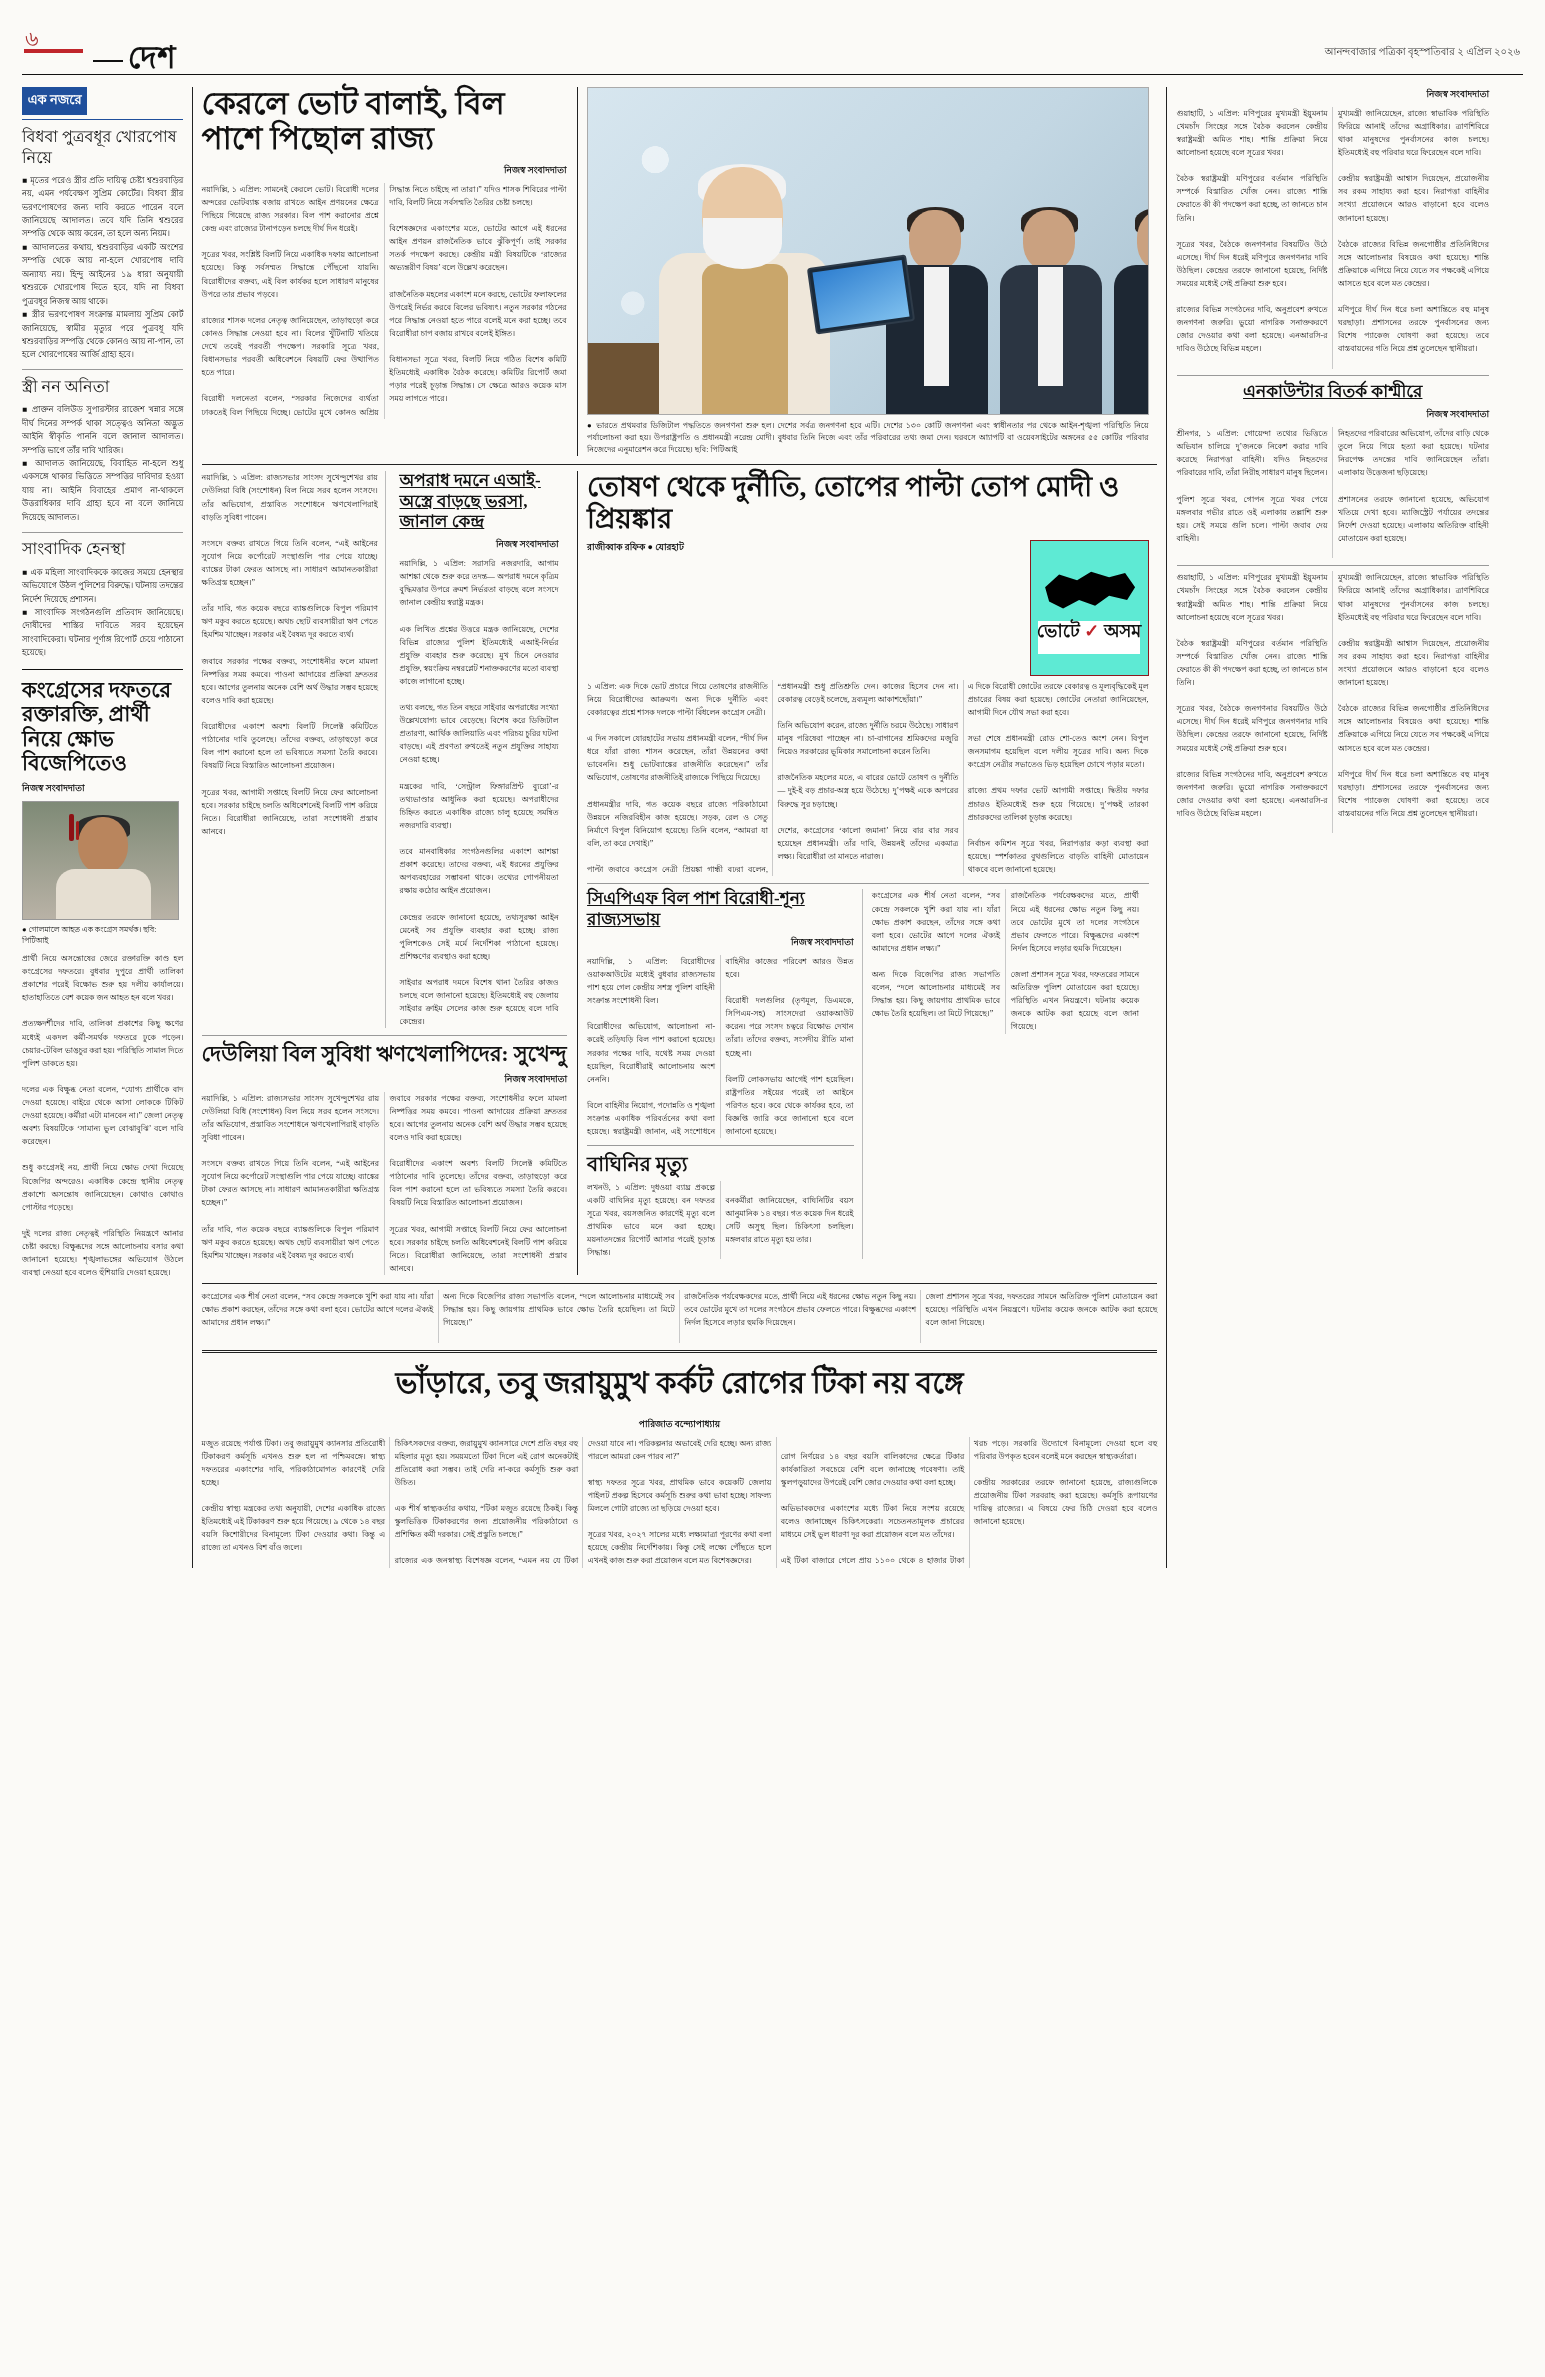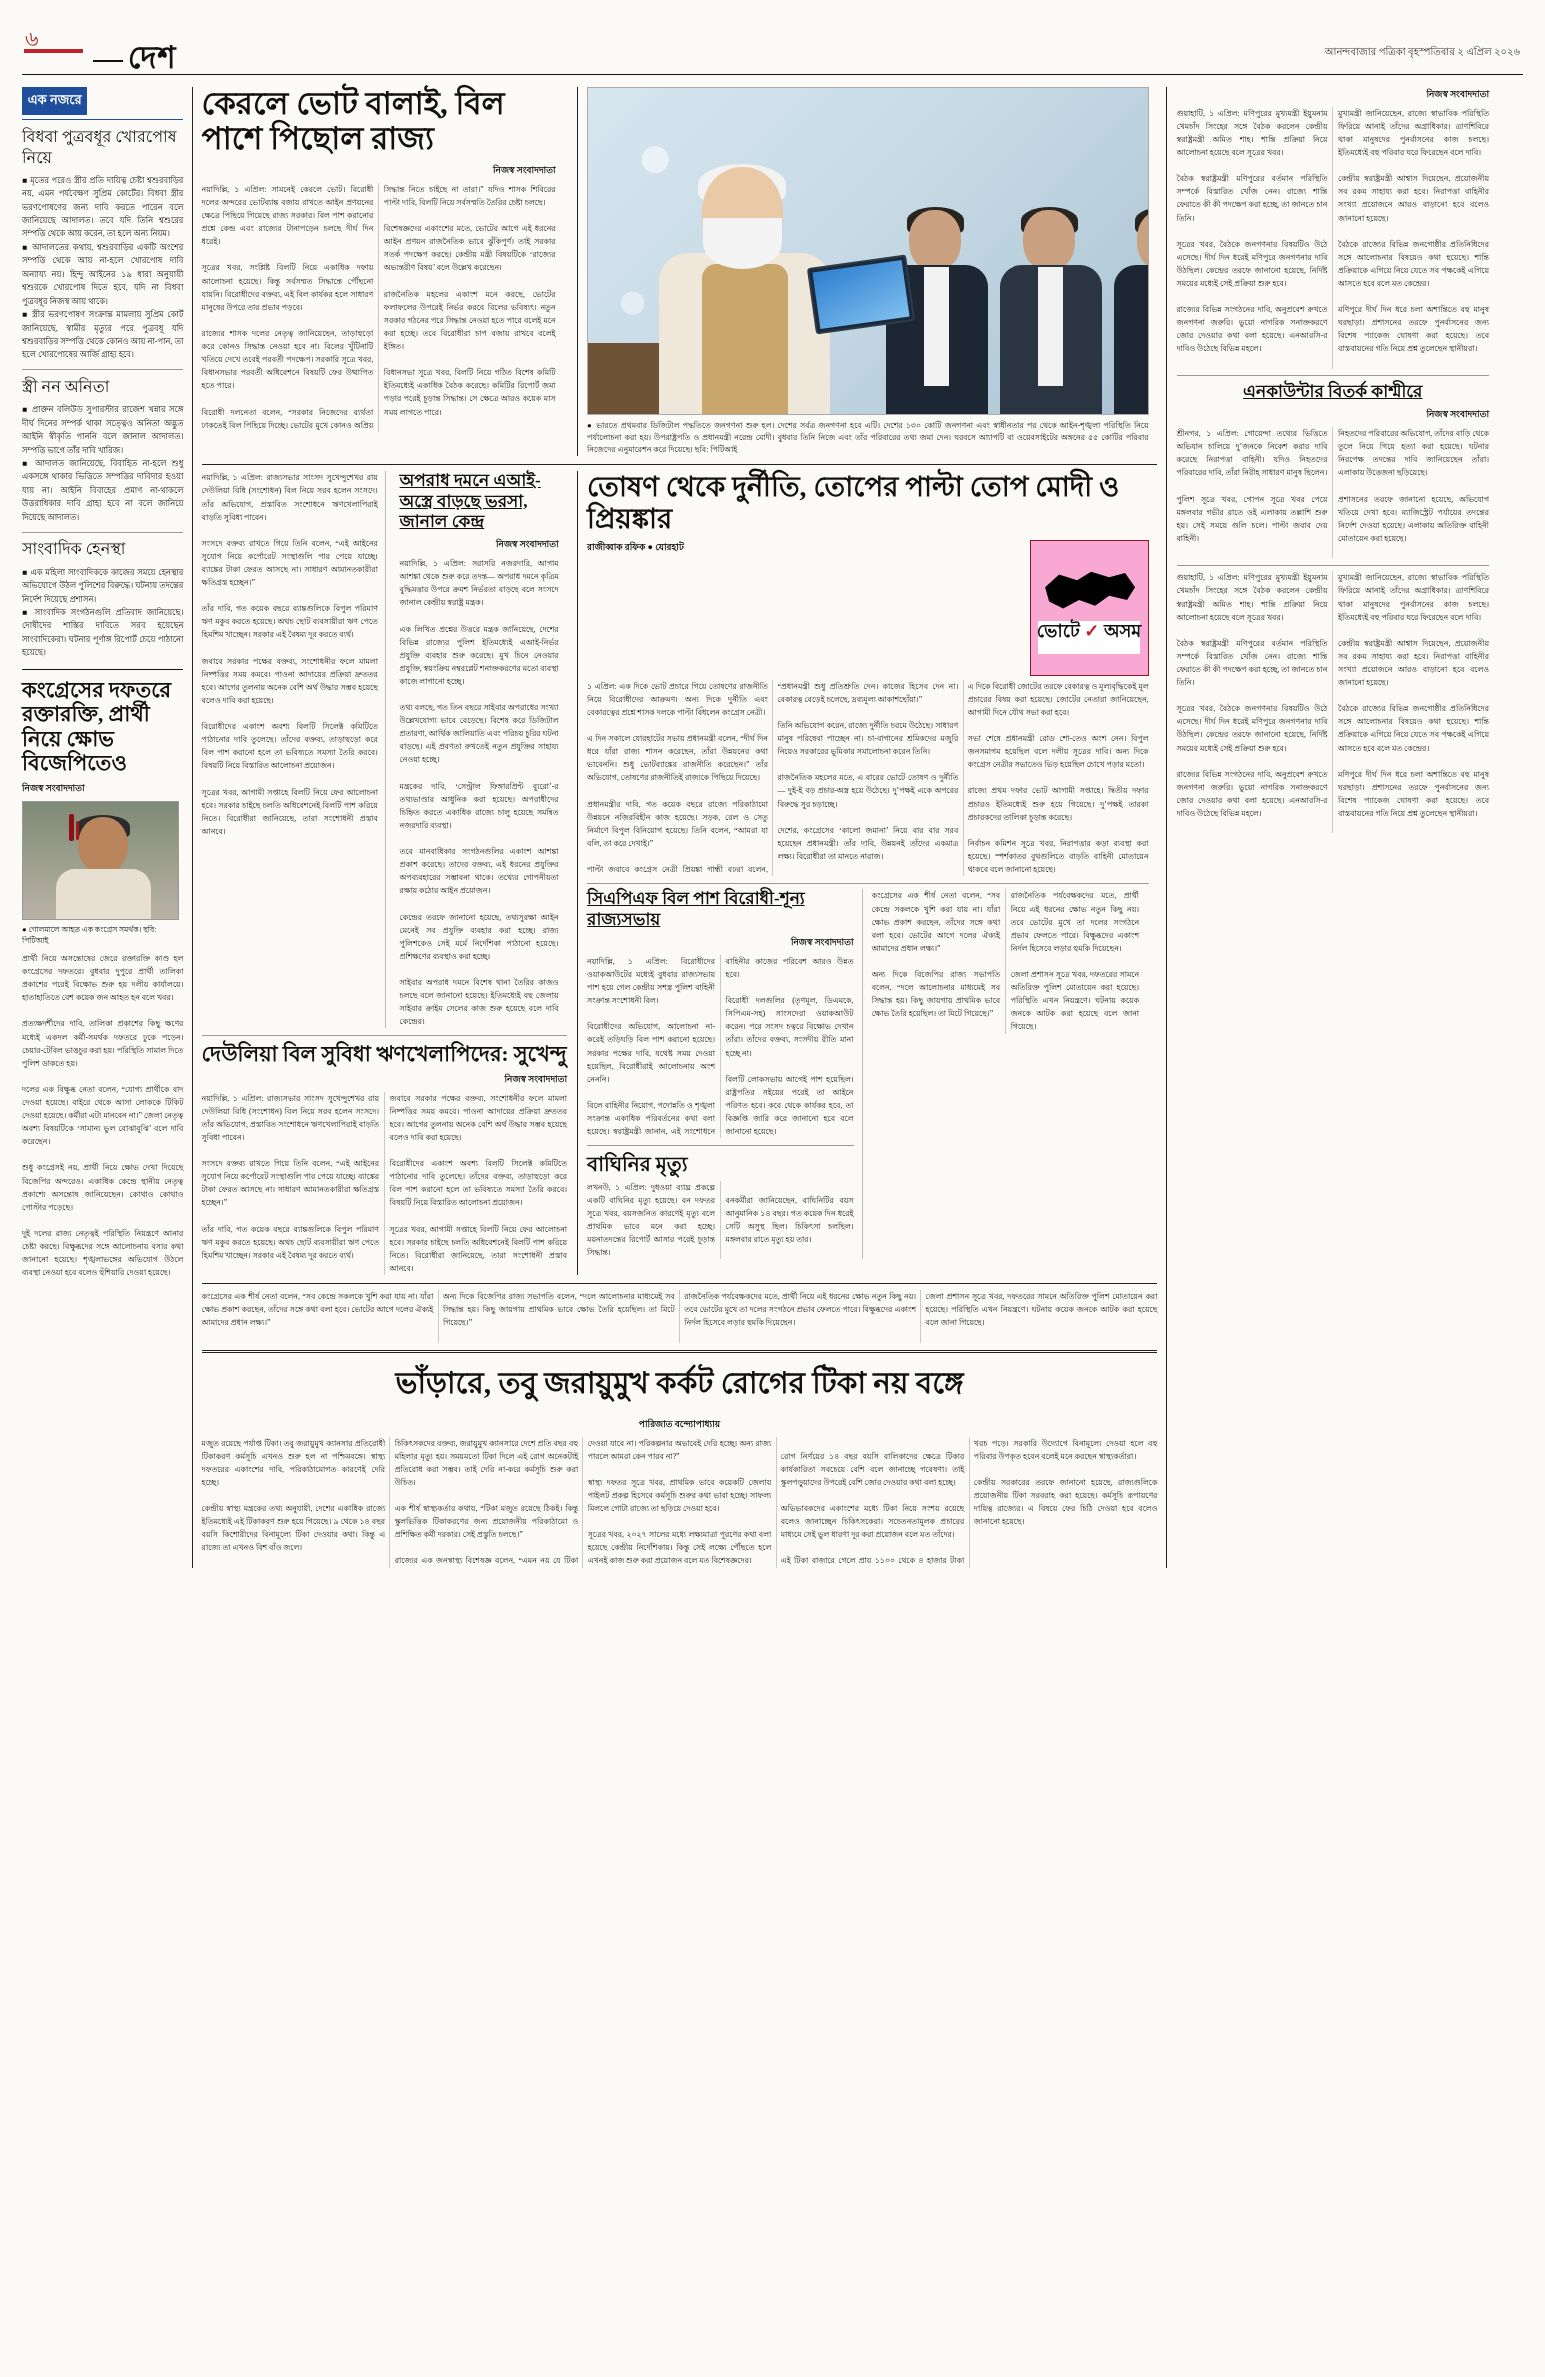--- a/index.html
+++ b/index.html
@@ -76,21 +76,21 @@
   .g .b { position:absolute; left:2.9px; top:55px; width:102px; height:150px; background:#1d2733; border-radius:22px 22px 0 0; }
   .g .sh { position:absolute; left:41px; top:57px; width:25px; height:119px; background:#f2f2f2; }
   .g1 { left:295px; } .g2 { left:409px; } .g3 { left:523px; }
   .g2 .b { background:#2b3542; }
   .tablet { position:absolute; left:223px; bottom:86px; width:100px; height:67px; background:#1a2a3a; border:2.9px solid #2e3b49; border-radius:3.8px; transform:rotate(-8deg); }
   .tablet .scr { position:absolute; inset:2.9px; background:linear-gradient(160deg,#2f7fd0,#7fc0ee); }
   .podium { position:absolute; left:0; bottom:0; width:204px; height:71px; background:#6e5334; }
   .caption { font-size:7.8px; line-height:1.55; text-align:justify; margin-top:4.8px; }
 
   
-  .votebox { width:100%; height:136px; background:#f9a8d4; position:relative; border:0.5px solid #8d1a1f; }
+  .votebox { width:100%; height:136px; background:#5eead4; position:relative; border:0.5px solid #8d1a1f; }
   .votebox .map { position:absolute; left:50%; top:18px; transform:translateX(-50%); width:100px; height:71px;
     background:#000; clip-path:polygon(6% 40%,20% 22%,38% 30%,52% 18%,70% 26%,86% 20%,96% 40%,88% 58%,70% 52%,56% 66%,40% 58%,24% 70%,10% 60%); }
   .votebox .ribbon { position:absolute; left:7.6px; bottom:21px; right:7.6px; height:33px; background:#fff; }
   .votebox .rtxt { position:absolute; left:0; right:0; bottom:27px; text-align:center; font-size:18px; font-weight:bold; color:#111; }
 
   
   .cphoto { width:157px; height:119px; border:0.5px solid #999; position:relative; overflow:hidden; background:#b9b2a6; }
   .cphoto .bg { position:absolute; inset:0; background:linear-gradient(180deg,#7e8a76,#b9b2a6); }
   .cphoto .man { position:absolute; left:33px; bottom:0; width:95px; height:102px; }
   .cphoto .man .h { position:absolute; left:22px; top:0; width:50px; height:57px; background:#b9855d; border-radius:48%; }
@@ -162,21 +162,21 @@
 দলের এক বিক্ষুব্ধ নেতা বলেন, “যোগ্য প্রার্থীকে বাদ দেওয়া হয়েছে। বাইরে থেকে আসা লোককে টিকিট দেওয়া হয়েছে। কর্মীরা এটা মানবেন না।” জেলা নেতৃত্ব অবশ্য বিষয়টিকে ‘সামান্য ভুল বোঝাবুঝি’ বলে দাবি করেছেন।
 
 শুধু কংগ্রেসই নয়, প্রার্থী নিয়ে ক্ষোভ দেখা দিয়েছে বিজেপির অন্দরেও। একাধিক কেন্দ্রে স্থানীয় নেতৃত্ব প্রকাশ্যে অসন্তোষ জানিয়েছেন। কোথাও কোথাও পোস্টার পড়েছে।
 
 দুই দলের রাজ্য নেতৃত্বই পরিস্থিতি নিয়ন্ত্রণে আনার চেষ্টা করছে। বিক্ষুব্ধদের সঙ্গে আলোচনায় বসার কথা জানানো হয়েছে। শৃঙ্খলাভঙ্গের অভিযোগ উঠলে ব্যবস্থা নেওয়া হবে বলেও হুঁশিয়ারি দেওয়া হয়েছে।</div>
     </div>
 
     <div class="colMid">
 
       <div style="display:flex; gap:0;">
-        <div style="width:376px; padding-right:21px; border-right:1px solid #222;">
+        <div style="width:376px; padding-right:10px; border-right:1px solid #222;">
           <h1 class="head-xl">কেরলে ভোট বালাই, বিল পাশে পিছোল রাজ্য</h1>
           <div class="byline">নিজস্ব সংবাদদাতা</div>
           <div class="body-txt cols2" style="white-space:pre-line">নয়াদিল্লি, ১ এপ্রিল: সামনেই কেরলে ভোট। বিরোধী দলের অন্দরের ভোটব্যাঙ্ক বজায় রাখতে আইন প্রণয়নের ক্ষেত্রে পিছিয়ে গিয়েছে রাজ্য সরকার। বিল পাশ করানোর প্রশ্নে কেন্দ্র এবং রাজ্যের টানাপড়েন চলছে দীর্ঘ দিন ধরেই।
 
 সূত্রের খবর, সংশ্লিষ্ট বিলটি নিয়ে একাধিক দফায় আলোচনা হয়েছে। কিন্তু সর্বসম্মত সিদ্ধান্তে পৌঁছনো যায়নি। বিরোধীদের বক্তব্য, এই বিল কার্যকর হলে সাধারণ মানুষের উপরে তার প্রভাব পড়বে।
 
 রাজ্যের শাসক দলের নেতৃত্ব জানিয়েছেন, তাড়াহুড়ো করে কোনও সিদ্ধান্ত নেওয়া হবে না। বিলের খুঁটিনাটি খতিয়ে দেখে তবেই পরবর্তী পদক্ষেপ। সরকারি সূত্রে খবর, বিধানসভার পরবর্তী অধিবেশনে বিষয়টি ফের উত্থাপিত হতে পারে।
 
 বিরোধী দলনেতা বলেন, “সরকার নিজেদের ব্যর্থতা ঢাকতেই বিল পিছিয়ে দিচ্ছে। ভোটের মুখে কোনও অপ্রিয় সিদ্ধান্ত নিতে চাইছে না তারা।” যদিও শাসক শিবিরের পাল্টা দাবি, বিলটি নিয়ে সর্বসম্মতি তৈরির চেষ্টা চলছে।
 

